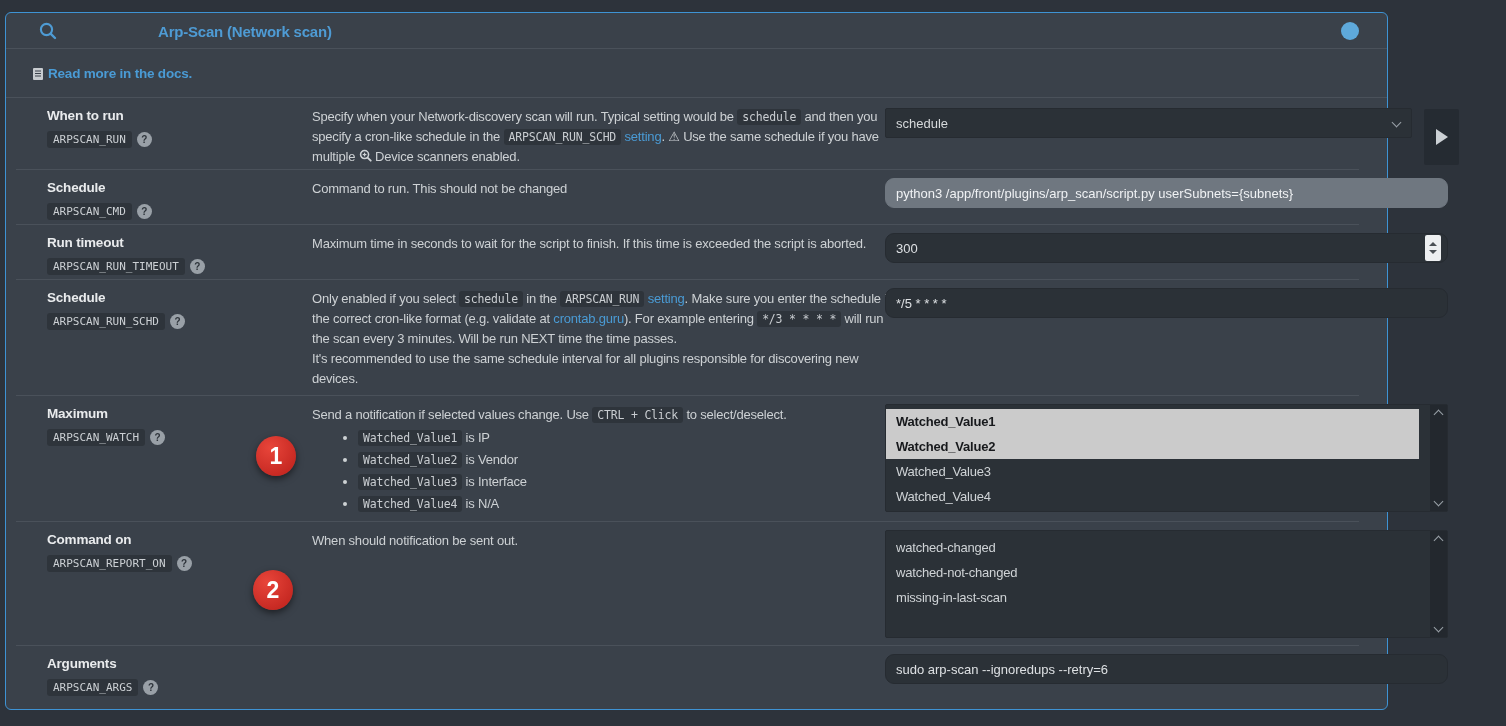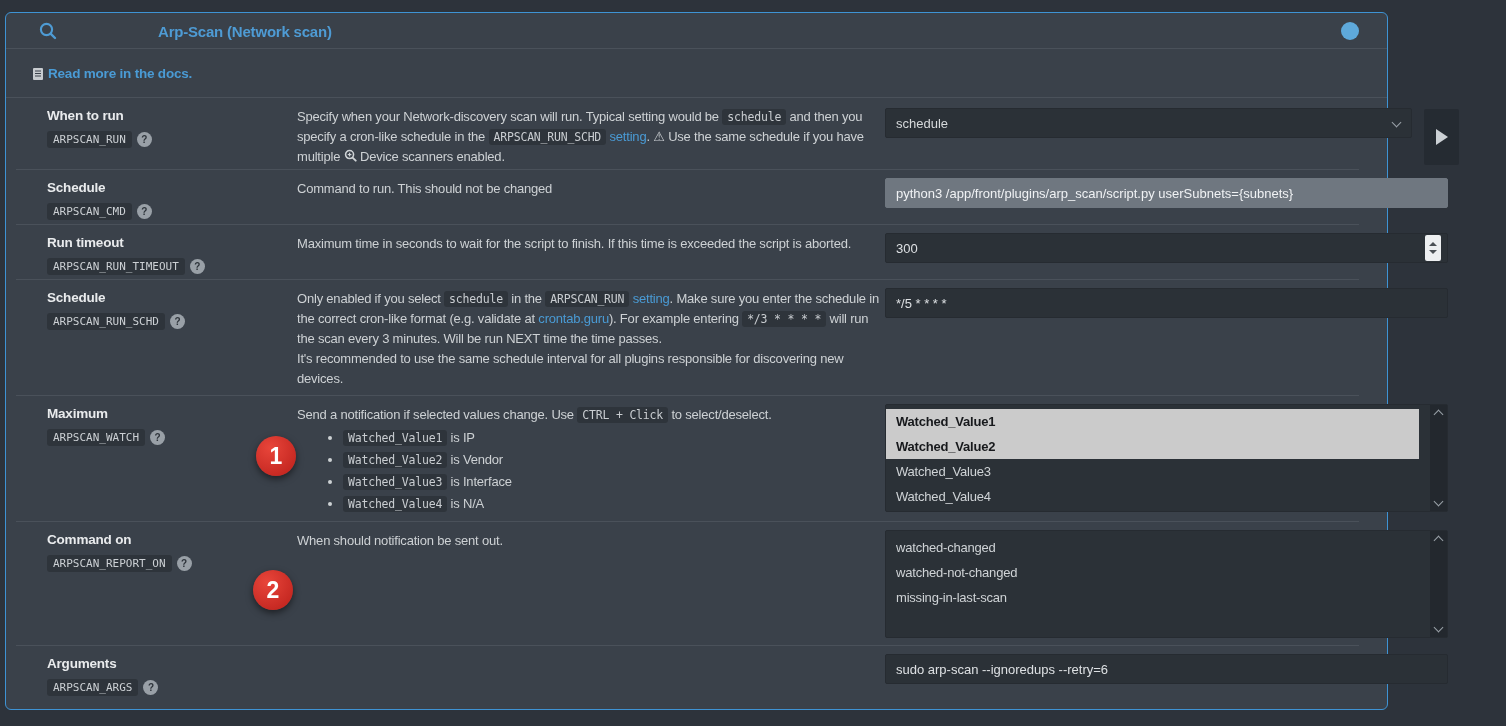--- a/index.html
+++ b/index.html
@@ -28,32 +28,32 @@
   .row:after { content:''; position:absolute; left:10px; right:28px; bottom:0; height:1px; background:#4a515a; }
   .row.last:after { display:none; }
   .r1 { height:72px; } .r2 { height:55px; } .r3 { height:55px; }
   .r4 { height:116px; } .r5 { height:126px; } .r6 { height:124px; } .r7 { height:56px; }
   .col-label { position:absolute; left:27px; top:10px; width:270px;margin-left:14px; }
   .row-label { color:#e9ebed; font-weight:700; font-size:13.5px; letter-spacing:-0.2px; }
   .code-line { margin-top:8px; display:flex; align-items:center; gap:5px; }
   .code-badge { background:#2e343b; color:#ccd0d4; font-family:"DejaVu Sans Mono", monospace; font-size:11px; padding:2px 6px; border-radius:3px; }
   .help-icon { width:15px; height:15px; border-radius:50%; background:#99a0a7; color:#2e343b; font-size:10px; font-weight:700;
     display:inline-flex; align-items:center; justify-content:center; cursor:pointer; }
-  .col-desc { position:absolute; left:291px; top:9px; width:582px; color:#cdd1d4; font-size:13px; line-height:20px; letter-spacing:-0.2px; }
+  .col-desc { position:absolute; left:306px; top:9px; width:582px; color:#cdd1d4; font-size:13px; line-height:20px; letter-spacing:-0.2px; }
   .col-ctrl { position:absolute; left:879px; top:8px; width:563px; }
   .inline-code { background:#2e343b; color:#c9cdd1; font-family:"DejaVu Sans Mono", monospace; font-size:11.5px; padding:1px 5px; border-radius:3px; white-space:nowrap; }
   a.link { color:#4a9bd5; text-decoration:none; }
   .rich-icon { display:inline-block; color:#cdd1d4; }
   .rich-icon svg { vertical-align:-1px; }
   .bullets { margin:2px 0 0; padding-left:46px; }
   .bullets li { line-height:21px; }
   
   .text-input {
     width:100%; height:30px; background:#2b3137; border:1px solid #262b31; color:#dde0e3;
-    font-size:13px; padding:0 10px; border-radius:2px; font-family:"Liberation Sans", sans-serif; outline:none;
+    font-size:13px; padding:0 10px; border-radius:9px; font-family:"Liberation Sans", sans-serif; outline:none;
   }
   .text-input.readonly { background:#6f7780; color:#f0f2f4; border-color:#6f7780; }
   .select-single {
     width:527px; height:30px; background:#2b3137; border:1px solid #262b31; color:#d6d9db;
     display:flex; align-items:center; padding:0 10px; font-size:13px; position:relative; border-radius:2px; cursor:pointer;
   }
   .chev { display:inline-block; width:7px; height:7px; border-right:1.6px solid #9aa1a8; border-bottom:1.6px solid #9aa1a8; }
   .chev.down { transform:rotate(45deg); }
   .chev.up { transform:rotate(-135deg); }
   .select-single .chev { position:absolute; right:11px; top:10px; }

